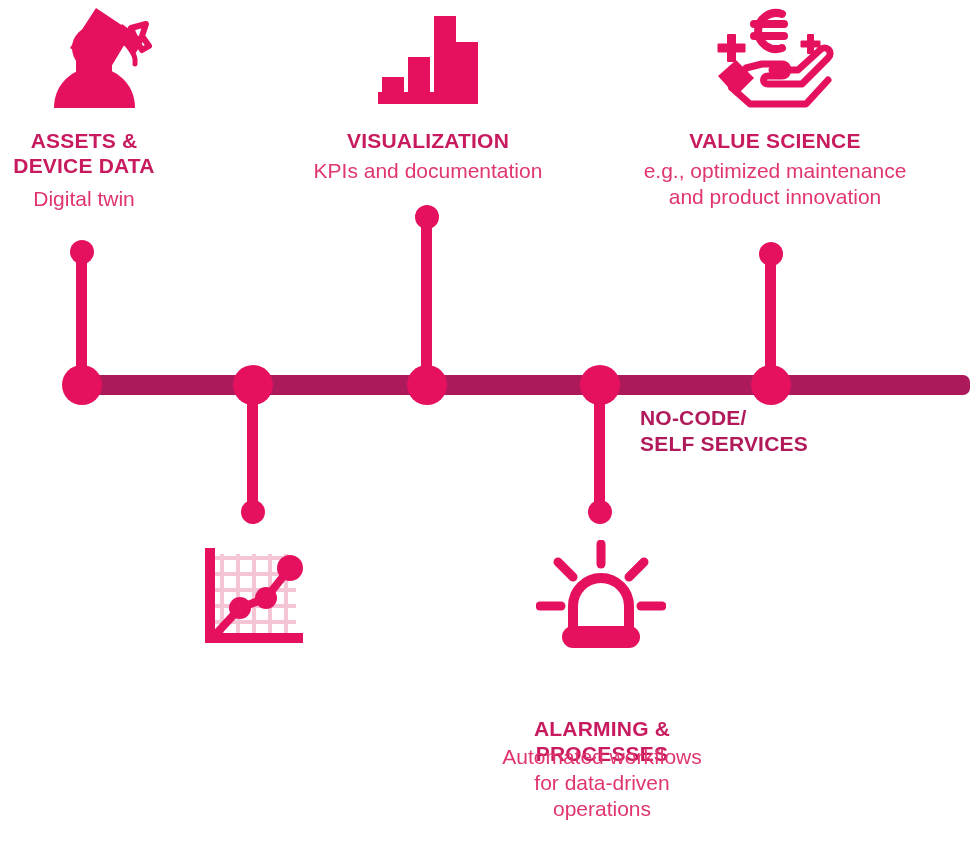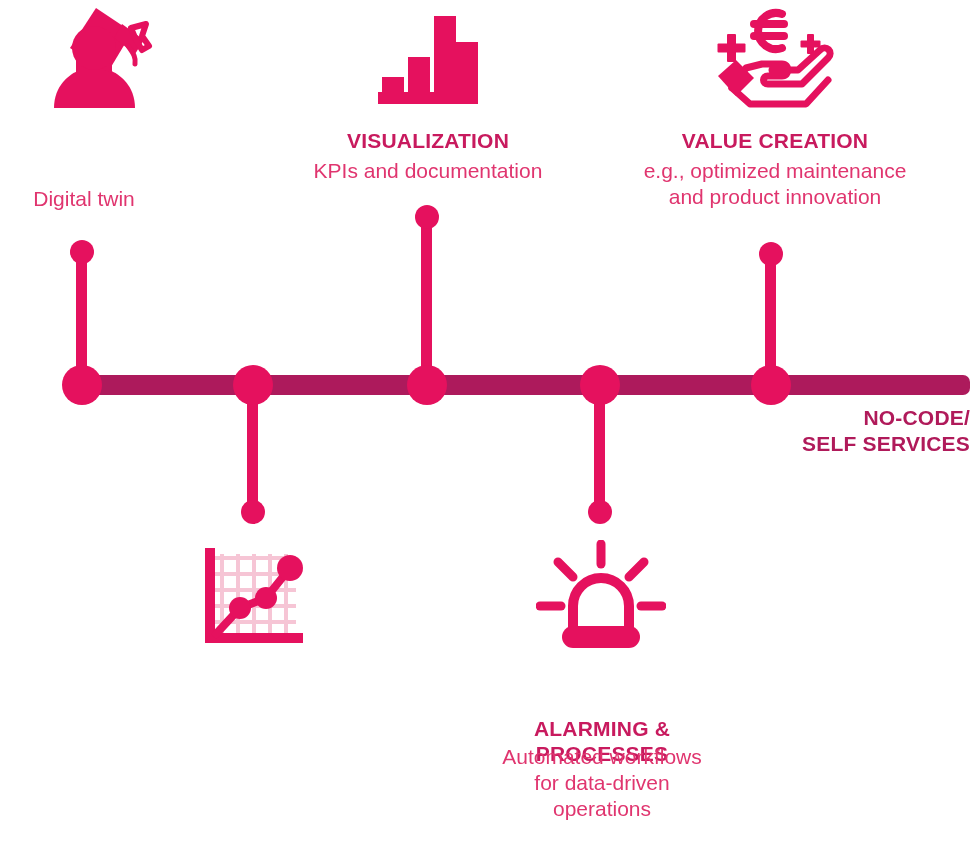--- a/index.html
+++ b/index.html
@@ -35,21 +35,21 @@
     color: #e0356f;
     text-align: center;
     white-space: pre-line;
   }
   .axis-label {
     font-weight: bold;
     font-size: 21px;
     line-height: 26px;
     letter-spacing: 0.2px;
     color: #b01a5a;
-    text-align: right;
+    text-align: left;
     white-space: pre-line;
   }
 
   
   .spine {
     background: #ad1a5c;
     border-radius: 7px;
   }
   .stem {
     background: #e5115e;
@@ -89,20 +89,22 @@
 
       <circle cx="58" cy="46" r="22" fill="#e5115e"></circle>
 
       <path d="M86 22 L108 38 L99 52 L78 36 Z" fill="#e5115e"></path>
 
       <path d="M95 26 L110 22 L106 34 L113 44 L106 48 L100 38 Z" fill="none" stroke="#e5115e" stroke-width="6" stroke-linejoin="round" stroke-linecap="round"></path>
       <path d="M92 44 C98 52, 100 56, 99 62" fill="none" stroke="#e5115e" stroke-width="5" stroke-linecap="round"></path>
     </svg>
   </div>
 
+  <div class="abs node-title" style="left:0px; top:128px; width:168px;">ASSETS &amp;
+DEVICE DATA</div>
   <div class="abs node-desc" style="left:0px; top:186px; width:168px;">Digital twin</div>
 
   <div class="abs stem" style="left:247px; top:385px; width:11px; height:125px;"></div>
   <div class="abs tip-dot" style="left:241px; top:500px; width:24px; height:24px;"></div>
   <div class="abs node-dot" style="left:233px; top:365px; width:40px; height:40px;"></div>
 
   <div class="abs" style="left:200px; top:548px; width:106px; height:100px;">
     <svg class="icon" viewBox="0 0 106 100" width="106" height="100" aria-hidden="true">
 
       <g stroke="#f6c5d5" stroke-width="4">
@@ -197,20 +199,20 @@
 
       <path d="M22 84 L36 64 L52 60 L72 60 C80 60, 80 72, 72 72 L58 72
                C52 72, 52 80, 58 80 L92 80 L118 54
                C124 48, 116 40, 110 46 L88 66 L62 66" fill="none" stroke="#e5115e" stroke-width="7" stroke-linejoin="round" stroke-linecap="round"></path>
       <path d="M22 84 L40 100 L96 100 L118 76" fill="none" stroke="#e5115e" stroke-width="7" stroke-linejoin="round" stroke-linecap="round"></path>
 
       <path d="M8 72 L26 56 L44 74 L26 92 Z" fill="#e5115e"></path>
     </svg>
   </div>
 
-  <div class="abs node-title" style="left:610px; top:128px; width:330px;">VALUE CREATION</div>
+  <div class="abs node-title" style="left:610px; top:128px; width:330px;">VALUE SCIENCE</div>
   <div class="abs node-desc" style="left:598px; top:158px; width:354px;">e.g., optimized maintenance
 and product innovation</div>
 
   <div class="abs axis-label" style="left:640px; top:405px; width:330px;">NO-CODE/
 SELF SERVICES</div>
 
 </div>
 
 </body></html>

